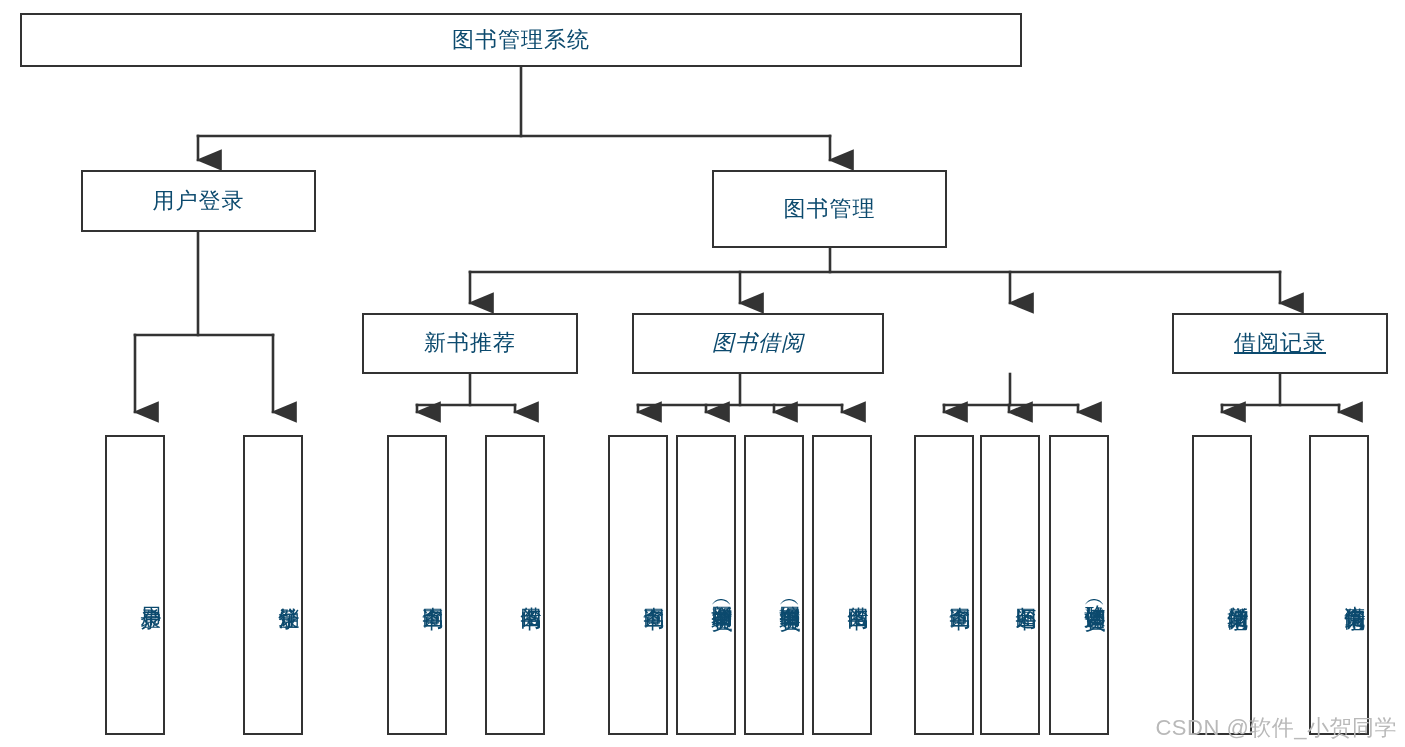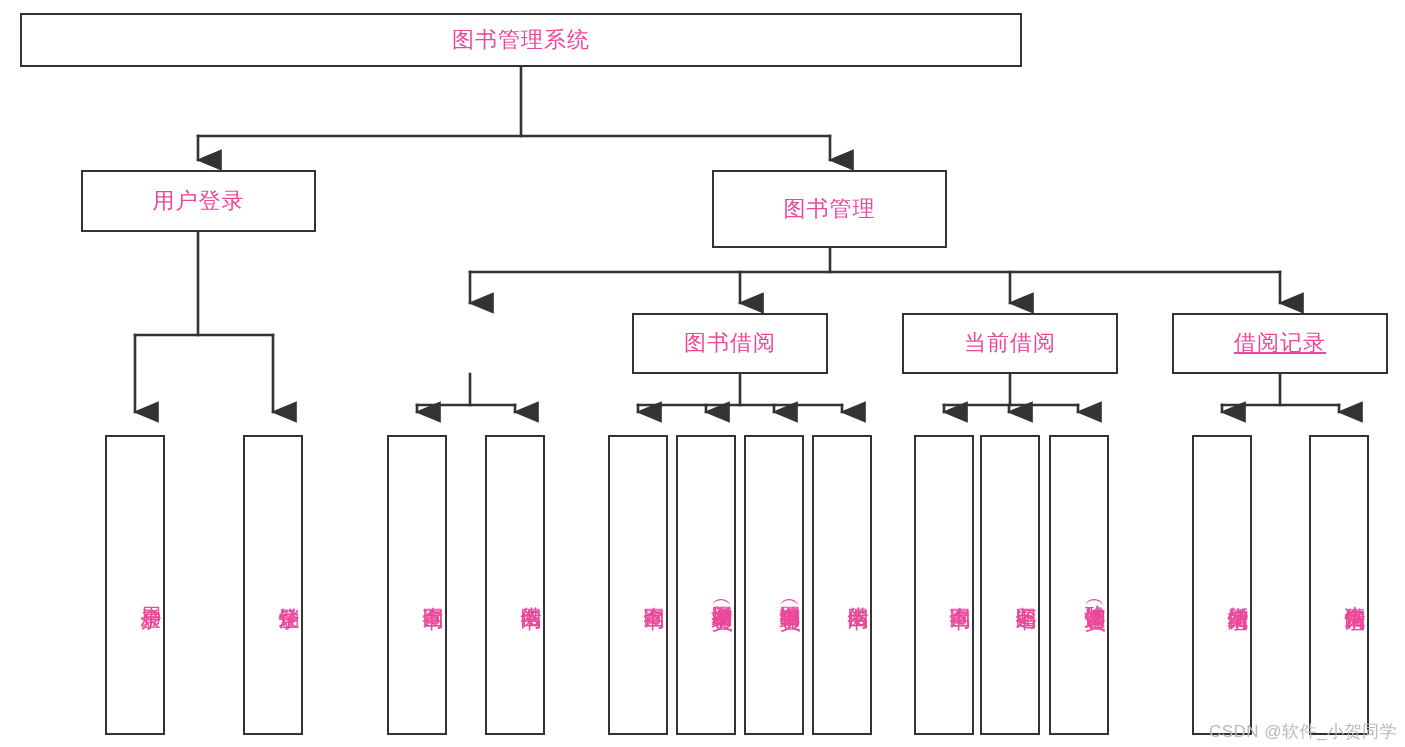--- a/index.html
+++ b/index.html
@@ -24,21 +24,21 @@
     width: 1405px; height: 747px;
     pointer-events: none;
   }
   .node {
     position: absolute;
     border: 2.5px solid #333333;
     background: #ffffff;
     display: flex;
     align-items: center;
     justify-content: center;
-    color: #ec4899;
+    color: #0c4a6e;
     z-index: 2;
   }
   .node.h {
     font-size: 22px;
     letter-spacing: 1px;
     line-height: 1.2;
   }
   .node.v {
     font-size: 21px;
     line-height: 1.12;
@@ -47,21 +47,21 @@
     text-orientation: upright;
     padding-top: 14px;
     align-items: flex-start;
     justify-content: center;
     white-space: nowrap;
   }
   #watermark {
     position: absolute;
     right: 8px;
     bottom: 4px;
-    font-size: 17px;
+    font-size: 22px;
     color: #b9b9b9;
     letter-spacing: 0.5px;
     z-index: 5;
     white-space: nowrap;
   }
 </style>
 </head>
 <body>
 
 <div id="canvas">
@@ -117,22 +117,22 @@
       <path d="M 1222 405 L 1222 412" marker-end="url(#arrowdown)"></path>
       <path d="M 1339 405 L 1339 412" marker-end="url(#arrowdown)"></path>
     </g>
   </svg>
 
   <div class="node h" style="left:20px; top:13px; width:1002px; height:54px;">图书管理系统</div>
 
   <div class="node h" style="left:81px; top:170px; width:235px; height:62px;">用户登录</div>
   <div class="node h" style="left:712px; top:170px; width:235px; height:78px;">图书管理</div>
 
-  <div class="node h" style="left:632px; top:313px; width:196px; height:61px;">图书借阅</div>
-  <div class="node h" style="left:902px; top:313px; width:216px; height:61px;">当前借阅</div>
+  <div class="node h" style="left:362px; top:313px; width:216px; height:61px;">新书推荐</div>
+  <div class="node h" style="left:632px; top:313px; width:252px; height:61px;font-style:italic;">图书借阅</div>
   <div class="node h" style="left:1172px; top:313px; width:216px; height:61px;text-decoration:underline;">借阅记录</div>
 
   <div class="node v" style="left:105px; top:435px; width:60px; height:300px;">用户登录</div>
   <div class="node v" style="left:243px; top:435px; width:60px; height:300px;">注销登录</div>
 
   <div class="node v" style="left:387px; top:435px; width:60px; height:300px;">查询图书</div>
   <div class="node v" style="left:485px; top:435px; width:60px; height:300px;">借阅图书</div>
 
   <div class="node v" style="left:608px; top:435px; width:60px; height:300px;">查询图书</div>
   <div class="node v" style="left:676px; top:435px; width:60px; height:300px;">新增图书（管理员）</div>

